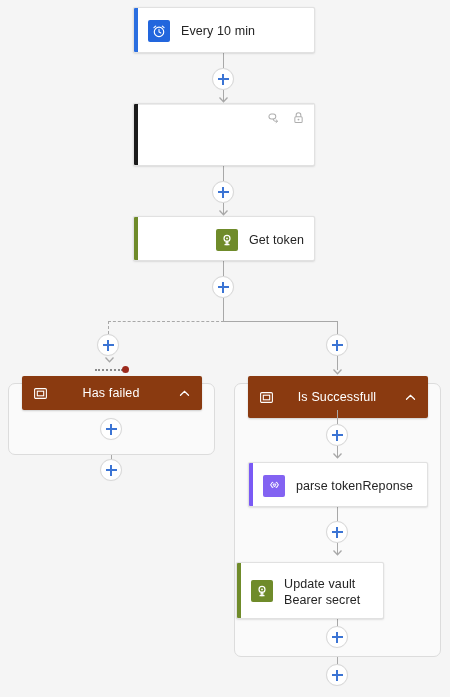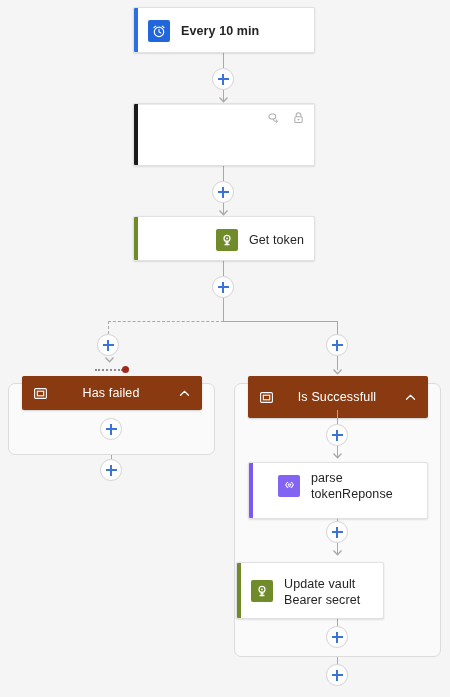--- a/index.html
+++ b/index.html
@@ -243,21 +243,21 @@
     </svg>
 
   <div class="conn vline" style="left:337px; top:619px; height:8px;"></div>
   <div class="plusbtn" style="left:326px; top:626px;"></div>
 
   <div class="conn vline" style="left:337px; top:657px; height:7px;"></div>
   <div class="plusbtn" style="left:326px; top:664px;"></div>
 
   <div class="card" style="left:133px; top:7px; width:182px; height:46px;">
     <div class="accent" style="background:#2b6fe0;"></div>
-    <div class="card-row" style="height:46px;font-weight:bold;">
+    <div class="card-row" style="height:46px;">
       <span class="ic" style="background:#2266dd;">
         <svg width="14" height="14" viewBox="0 0 16 16">
           <circle cx="8" cy="9" r="5.4" fill="none" stroke="#ffffff" stroke-width="1.3"></circle>
           <path d="M8 6.1 L8 9 L10.1 10.3" fill="none" stroke="#ffffff" stroke-width="1.2" stroke-linecap="round"></path>
           <path d="M4.2 2.4 L2.2 4.2 M11.8 2.4 L13.8 4.2" stroke="#ffffff" stroke-width="1.3" stroke-linecap="round"></path>
         </svg>
       </span>
       <span class="card-title">Every 10 min</span>
     </div>
   </div>
@@ -287,21 +287,21 @@
           <circle cx="8" cy="6.2" r="1.0" fill="#ffffff"></circle>
           <path d="M8 9.4 L8 13.4" stroke="#ffffff" stroke-width="1.4" stroke-linecap="round"></path>
           <path d="M5.7 13.4 L10.3 13.4" stroke="#ffffff" stroke-width="1.4" stroke-linecap="round"></path>
           <path d="M6.6 11.3 L9.4 11.3" stroke="#ffffff" stroke-width="1.3" stroke-linecap="round"></path>
         </svg>
       </span>
       <span class="card-title">Get token</span>
     </div>
   </div>
 
-  <div class="card" style="left:248px; top:462px; width:180px; height:57px;padding-left:15px;">
+  <div class="card" style="left:248px; top:462px; width:180px; height:45px;">
     <div class="accent" style="background:#7a5af5;"></div>
     <div class="card-row" style="height:45px;">
       <span class="ic" style="background:#8363f2;">
         <svg width="15" height="15" viewBox="0 0 16 16">
           <path d="M6.2 2.6 C4.6 2.6 4.9 5.3 3.4 5.3 L3.4 5.3 C4.9 5.3 4.6 8.0 6.2 8.0" transform="translate(0,2)" fill="none" stroke="#ffffff" stroke-width="1.1" stroke-linecap="round"></path>
           <path d="M9.8 2.6 C11.4 2.6 11.1 5.3 12.6 5.3 L12.6 5.3 C11.1 5.3 11.4 8.0 9.8 8.0" transform="translate(0,2)" fill="none" stroke="#ffffff" stroke-width="1.1" stroke-linecap="round"></path>
           <path d="M6.4 6.5 L9.6 6.5 L8.0 9.6 Z" fill="none" stroke="#ffffff" stroke-width="1.0"></path>
         </svg>
       </span>
       <span class="card-title">parse tokenReponse</span>

